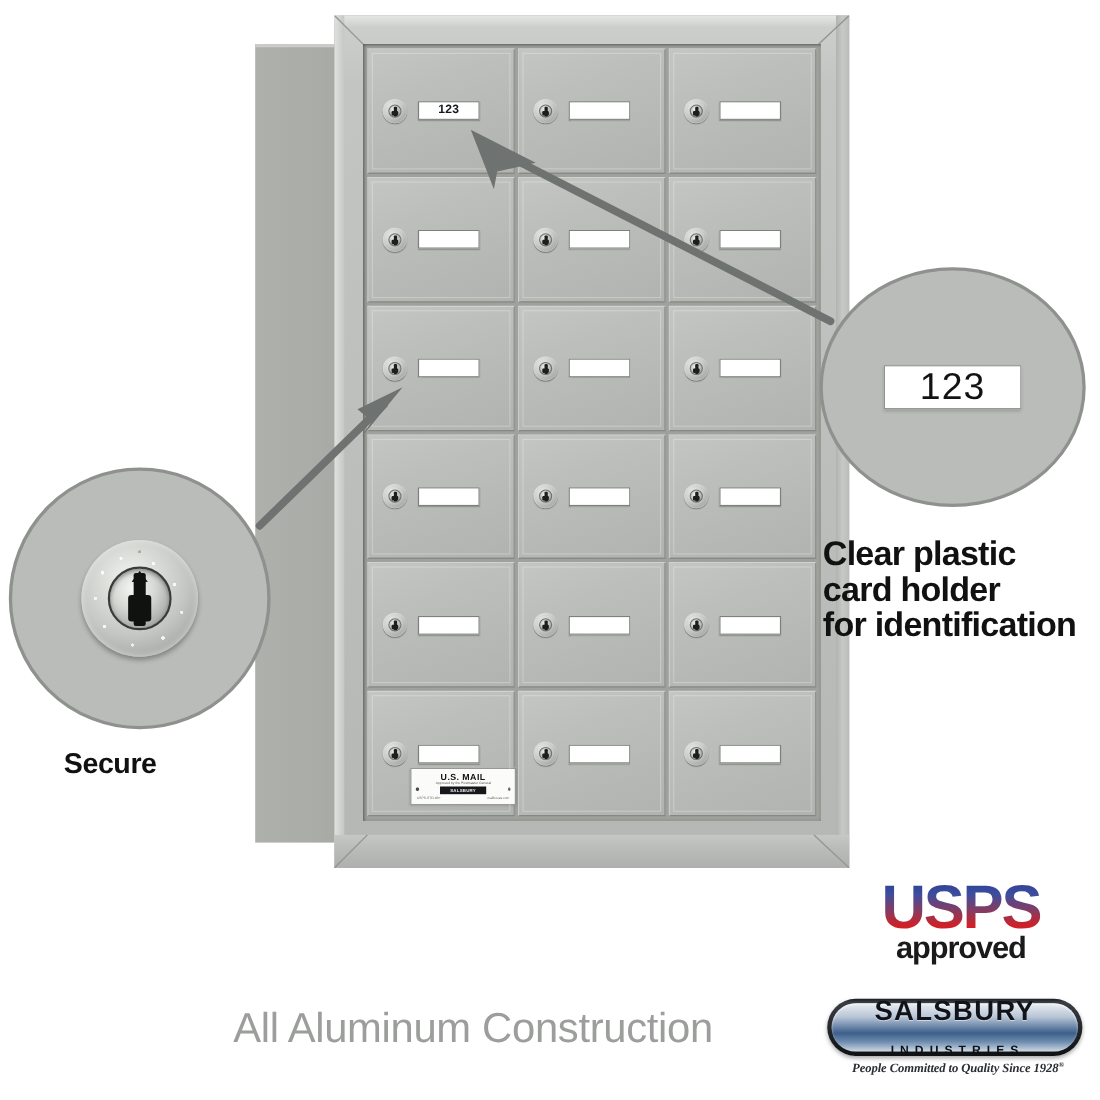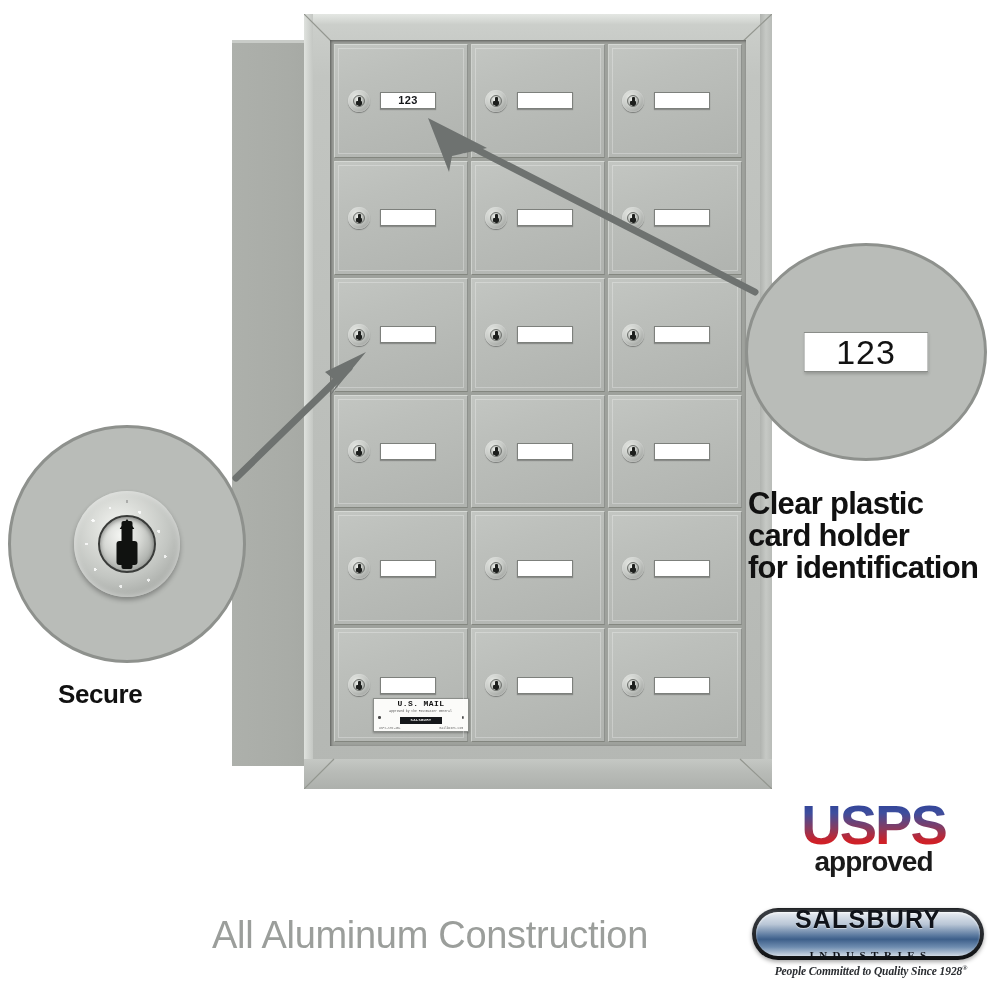--- a/index.html
+++ b/index.html
@@ -75,22 +75,22 @@
   .card{position:relative;margin-left:10px;width:56px;height:17px;
       background:#ffffff;border:1px solid #7d807c;box-sizing:border-box;
       box-shadow:0 1px 1px rgba(0,0,0,.25);
       display:flex;align-items:center;justify-content:center;}
   .card span{font-size:11px;font-weight:700;color:#15171a;letter-spacing:.3px;line-height:1;}
 
   
   .placard{position:absolute;left:38px;bottom:9px;width:96px;height:34px;
       background:#fbfbf9;border:1px solid #8b8e8a;box-sizing:border-box;
       box-shadow:0 1px 2px rgba(0,0,0,.3);
-      display:flex;flex-direction:column;align-items:center;justify-content:space-between;
-      padding:1px 2px;font-family:Liberation Mono, monospace;}
+      display:flex;flex-direction:column;align-items:center;justify-content:center;
+      padding:1px 2px;}
   .placard .pm-title{font-size:8px;font-weight:700;color:#111;letter-spacing:.4px;line-height:1;}
   .placard .pm-sub{font-size:3.2px;color:#555;line-height:1.15;text-align:center;
       transform:scale(.96);}
   .placard .pm-bar{margin-top:1px;width:42px;height:7px;background:#15171a;
       display:flex;align-items:center;justify-content:center;}
   .placard .pm-bar span{font-size:4px;color:#e8e8e8;font-weight:700;letter-spacing:.2px;}
   .placard .pm-foot{display:flex;justify-content:space-between;width:100%;
       font-size:3px;color:#666;margin-top:1px;padding:0 3px;box-sizing:border-box;}
   .placard .dot{position:absolute;width:2.5px;height:2.5px;border-radius:50%;background:#4a4a4a;}
   .placard .dot.l{left:4px;top:17px;}
@@ -173,21 +173,21 @@
       box-shadow:0 2px 4px rgba(0,0,0,.35);}
   .sb-inner{position:relative;width:100%;height:100%;border-radius:22px;
       background:linear-gradient(180deg,#e9edf3 0%,#b9c6d6 28%,#5f7da2 52%,#3d5f8a 62%,#6f8db0 80%,#cfd9e4 100%);
       display:flex;flex-direction:column;align-items:center;justify-content:center;
       box-shadow:inset 0 1px 2px rgba(255,255,255,.7);}
   .sb-name{font-size:25px;font-weight:700;letter-spacing:1.2px;line-height:1;
       color:#10131a;text-shadow:0 1px 0 rgba(255,255,255,.5);
       font-family:"Liberation Sans", sans-serif;}
   .sb-sub{font-size:11px;font-weight:700;letter-spacing:5.5px;line-height:1;
       color:#0e1118;margin-top:18px;padding-left:5px;
-      font-family:Liberation Serif, serif;}
+      font-family:Liberation Sans, sans-serif;}
   .sb-tag{margin-top:4px;text-align:center;font-size:11.5px;font-style:italic;
       font-weight:700;color:#2a2d31;letter-spacing:-.1px;
       font-family:"Liberation Serif", serif;}
   .sb-tag sup{font-size:7px;vertical-align:super;}
 </style>
 </head>
 <body>
 
 <div id="stage">
 

